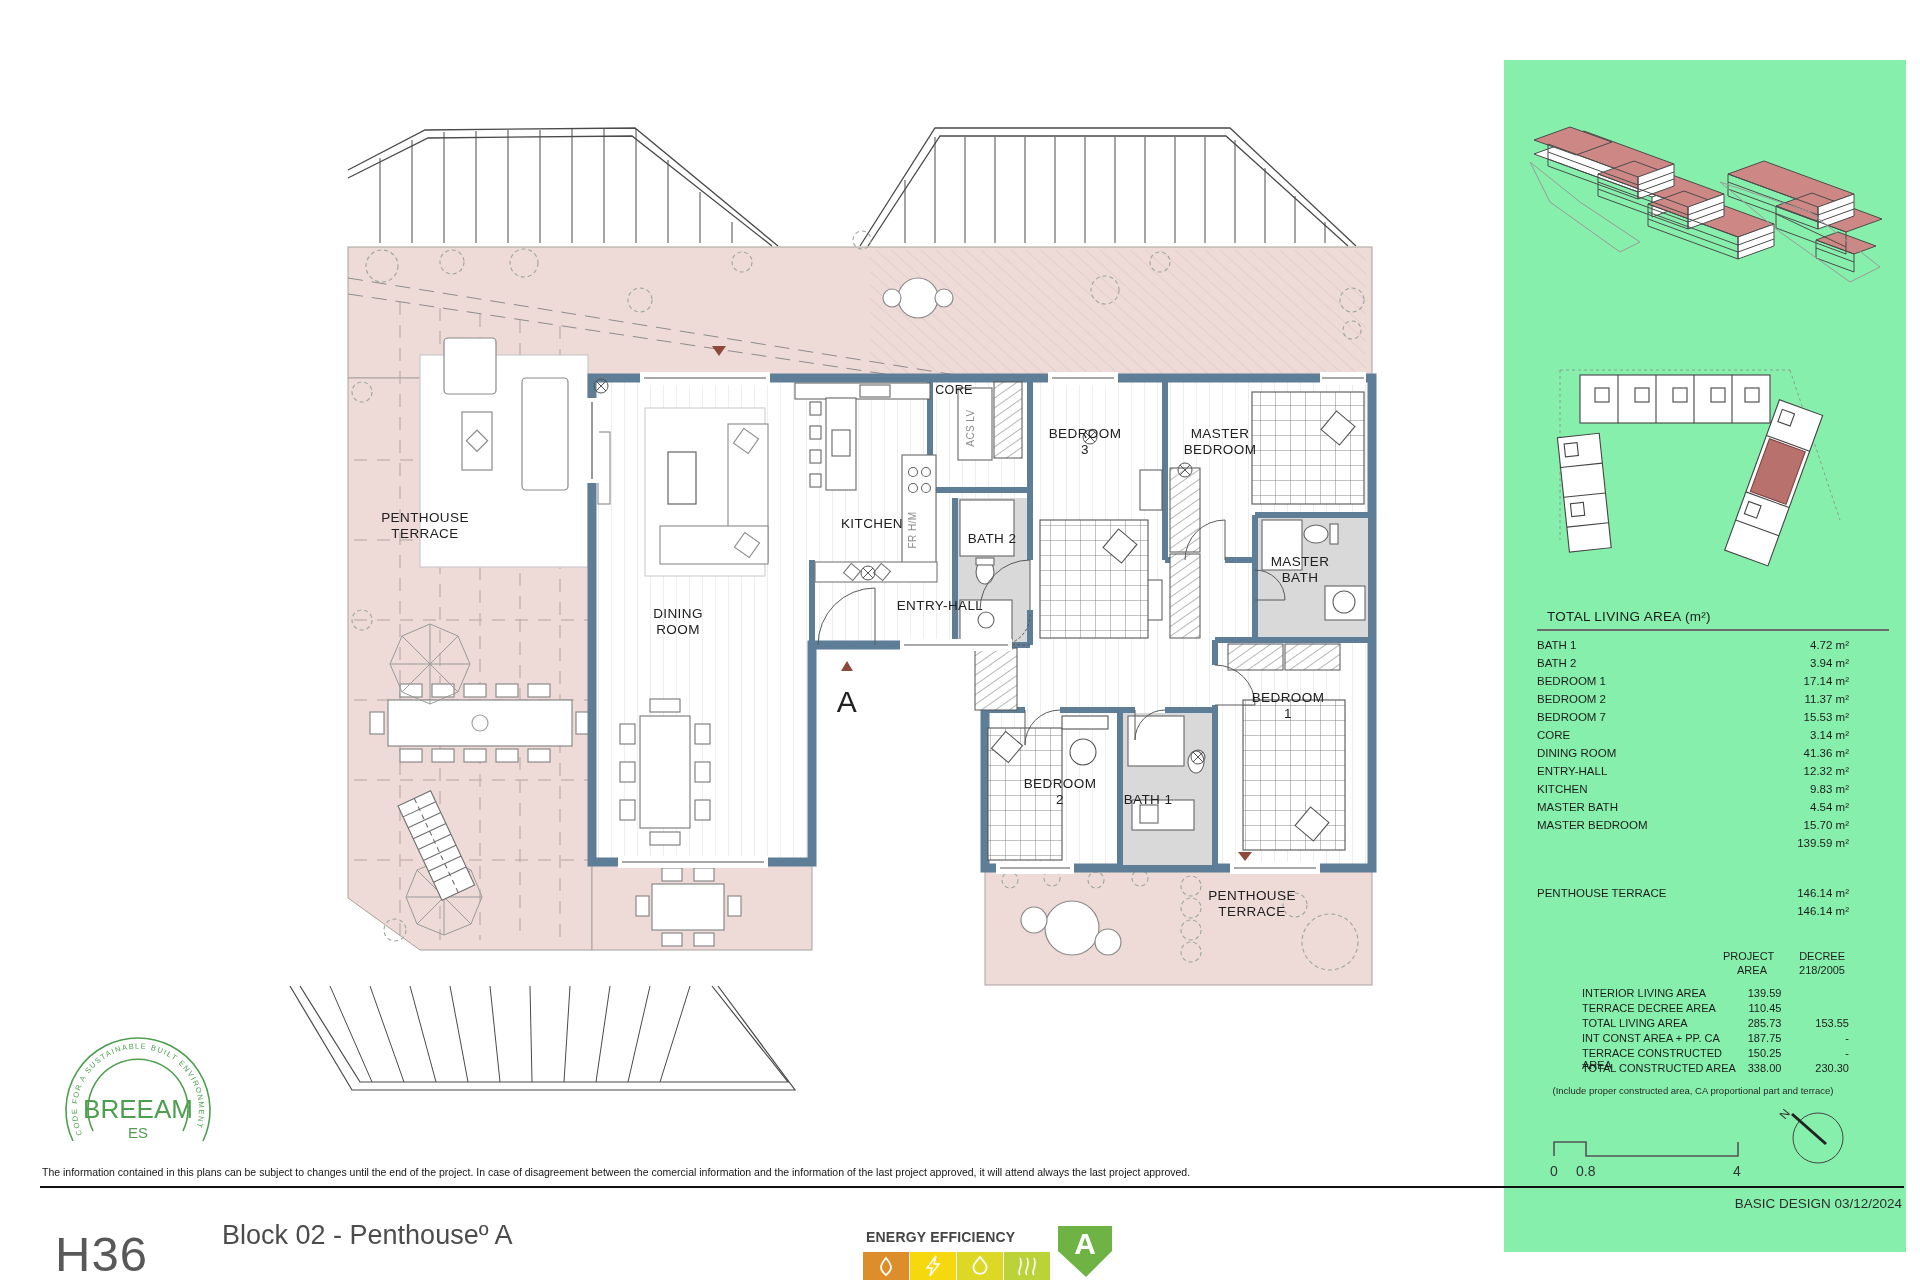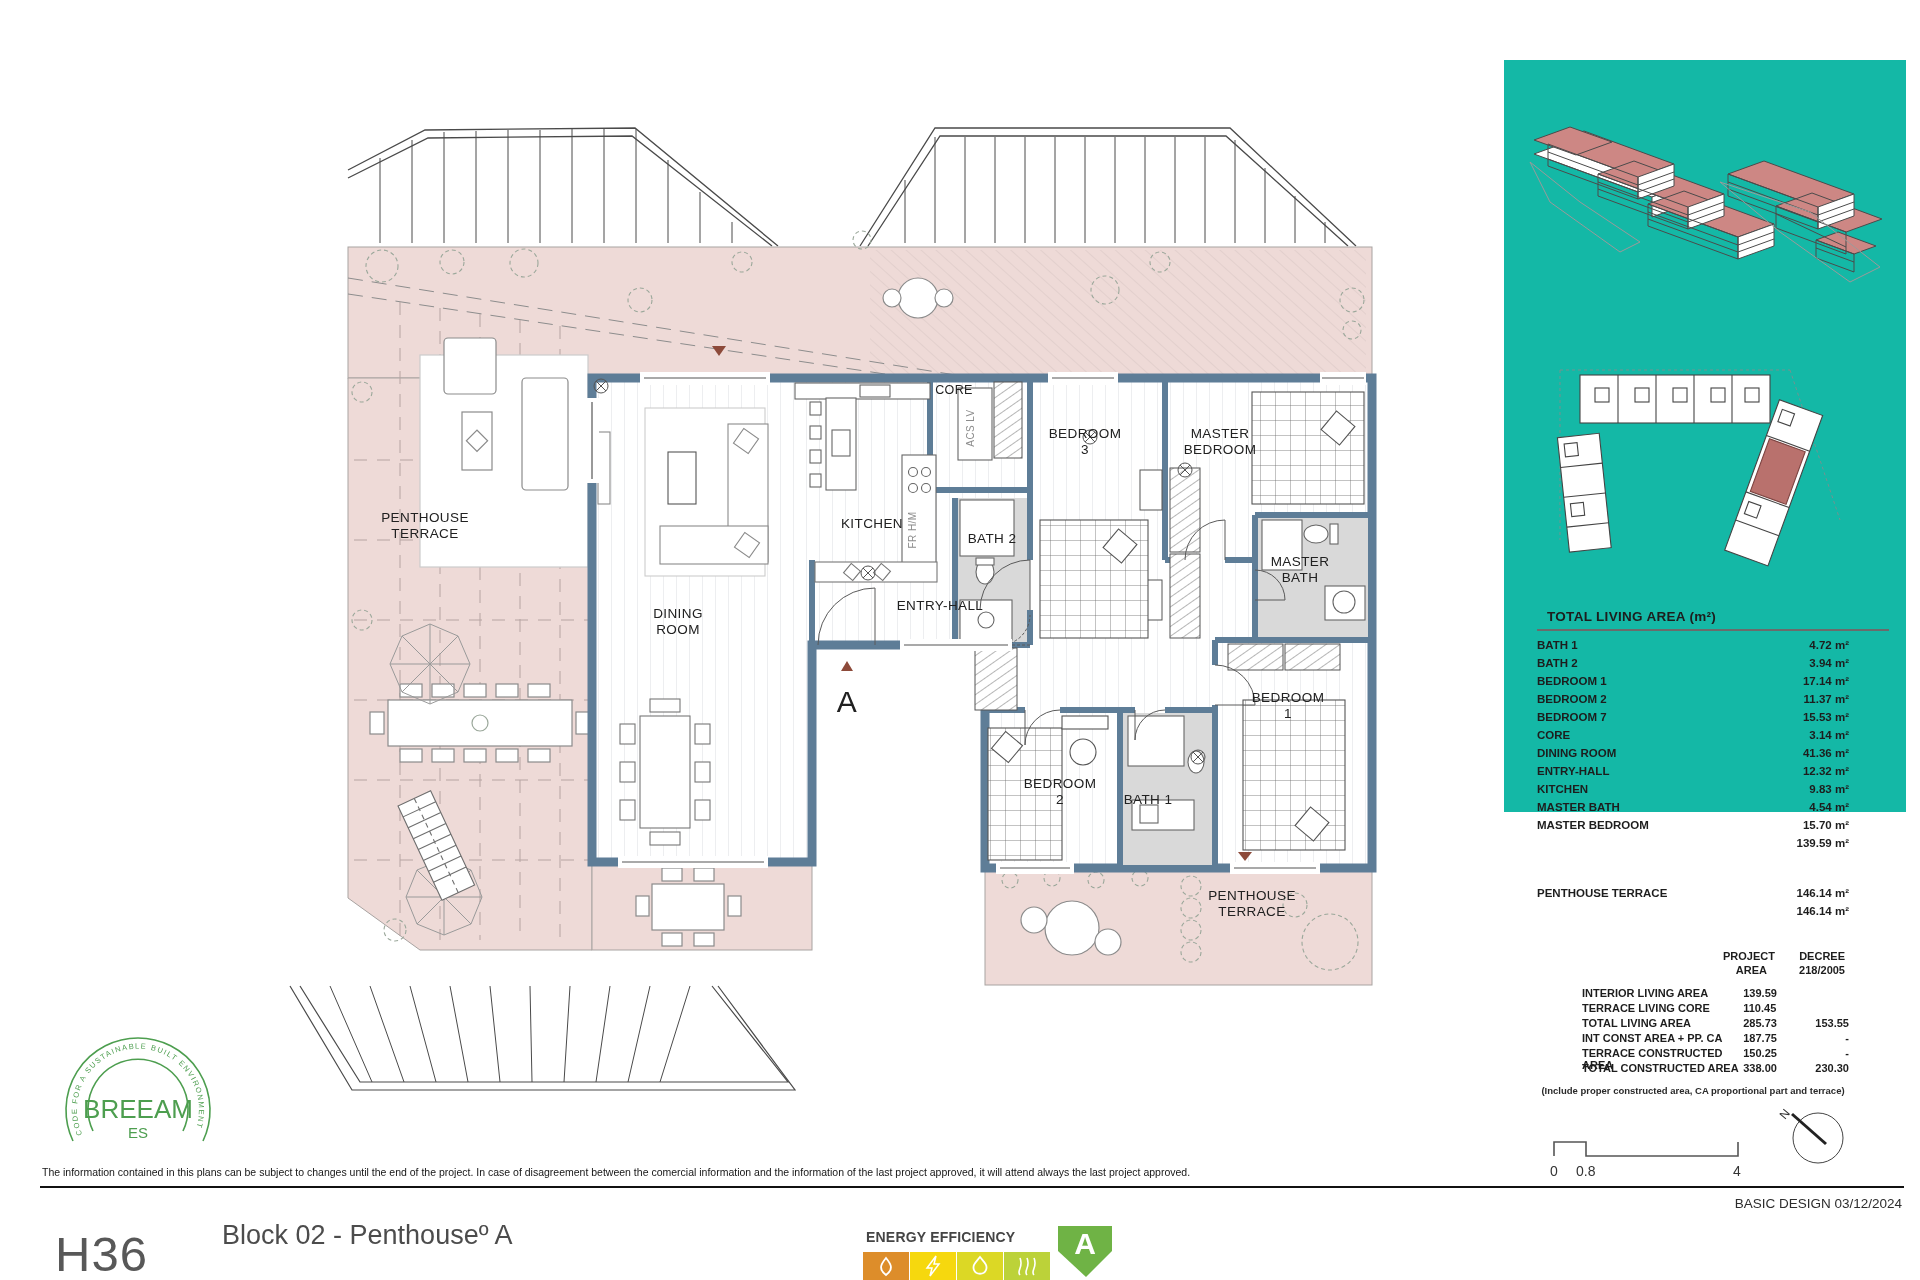--- a/index.html
+++ b/index.html
@@ -1,36 +1,36 @@
 <!DOCTYPE html>
 <html><head>
 <meta charset="utf-8">
 <style>
   html,body{margin:0;padding:0;background:#ffffff;}
   .page{position:relative;width:1920px;height:1280px;background:#fff;overflow:hidden;
         font-family:"Liberation Sans",sans-serif;color:#222;}
   svg text{font-family:"Liberation Sans",sans-serif;}
   .abs{position:absolute;}
   
-  .panel{position:absolute;left:1504px;top:60px;width:402px;height:752px;background:#14b8a6;font-weight:bold;}
+  .panel{position:absolute;left:1504px;top:60px;width:402px;height:1192px;background:#86efac;}
   .panel .axon{display:block;margin:22px auto 0 auto;}
   .panel .siteplan{display:block;margin:18px auto 0 auto;}
   .la-block{margin:34px 4px 0 33px;width:352px;}
   .la-title{font-size:13.5px;color:#1d1d1d;padding:0 0 5px 10px;border-bottom:2px solid #6b6b6b;letter-spacing:.3px;}
   .la-rows{width:312px;margin-top:8px;}
   .la-row{display:flex;justify-content:space-between;height:18px;font-size:11.5px;color:#1d1d1d;}
   .la-row.gap{margin-top:32px;}
   .sum-block{margin:26px 4px 0 33px;width:312px;font-size:11px;color:#1d1d1d;}
   .sum-head{display:flex;margin-bottom:10px;}
   .sum-head .c1{width:186px;}
   .sum-head .c2{width:44px;text-align:right;line-height:14px;}
   .sum-head .c3{width:78px;text-align:right;line-height:14px;}
   .sum-row{display:flex;height:15px;margin-left:45px;}
   .sum-row .c1{width:186px;}
-  .sum-row .c2{width:44px;text-align:left;}
+  .sum-row .c2{width:44px;text-align:right;}
   .sum-row .c3{width:78px;text-align:right;}
   .sum-note{margin-top:8px;font-size:9.5px;text-align:center;width:312px;color:#2a2a2a;}
   
   .rule{position:absolute;left:40px;top:1186px;width:1864px;border-top:2px solid #111;}
   .disclaimer{position:absolute;left:42px;top:1166px;font-size:10.5px;color:#151515;}
   .basic-design{position:absolute;right:18px;top:1196px;font-size:13.5px;font-weight:400;color:#2e2e2e;}
   .unit-code{position:absolute;left:55px;top:1226px;font-size:49px;color:#585858;letter-spacing:1px;}
   .unit-title{position:absolute;left:222px;top:1220px;font-size:27px;color:#4c4c4c;}
   .energy-label{position:absolute;left:866px;top:1229px;font-size:14px;font-weight:700;color:#454545;letter-spacing:.2px;}
   .energy-squares{position:absolute;left:863px;top:1252px;display:flex;gap:1px;}
@@ -590,21 +590,21 @@
         <span class="c1"></span>
         <span class="c2"><span>PROJECT</span><br><span>AREA</span></span>
         <span class="c3"><span>DECREE</span><br><span>218/2005</span></span>
       </div>
       <div class="sum-row">
           <span class="c1">INTERIOR LIVING AREA</span>
           <span class="c2">139.59</span>
           <span class="c3"></span>
         </div>
       <div class="sum-row">
-          <span class="c1">TERRACE LIVING CORE</span>
+          <span class="c1">TERRACE DECREE AREA</span>
           <span class="c2">110.45</span>
           <span class="c3"></span>
         </div>
       <div class="sum-row">
           <span class="c1">TOTAL LIVING AREA</span>
           <span class="c2">285.73</span>
           <span class="c3">153.55</span>
         </div>
       <div class="sum-row">
           <span class="c1">INT CONST AREA + PP. CA</span>

